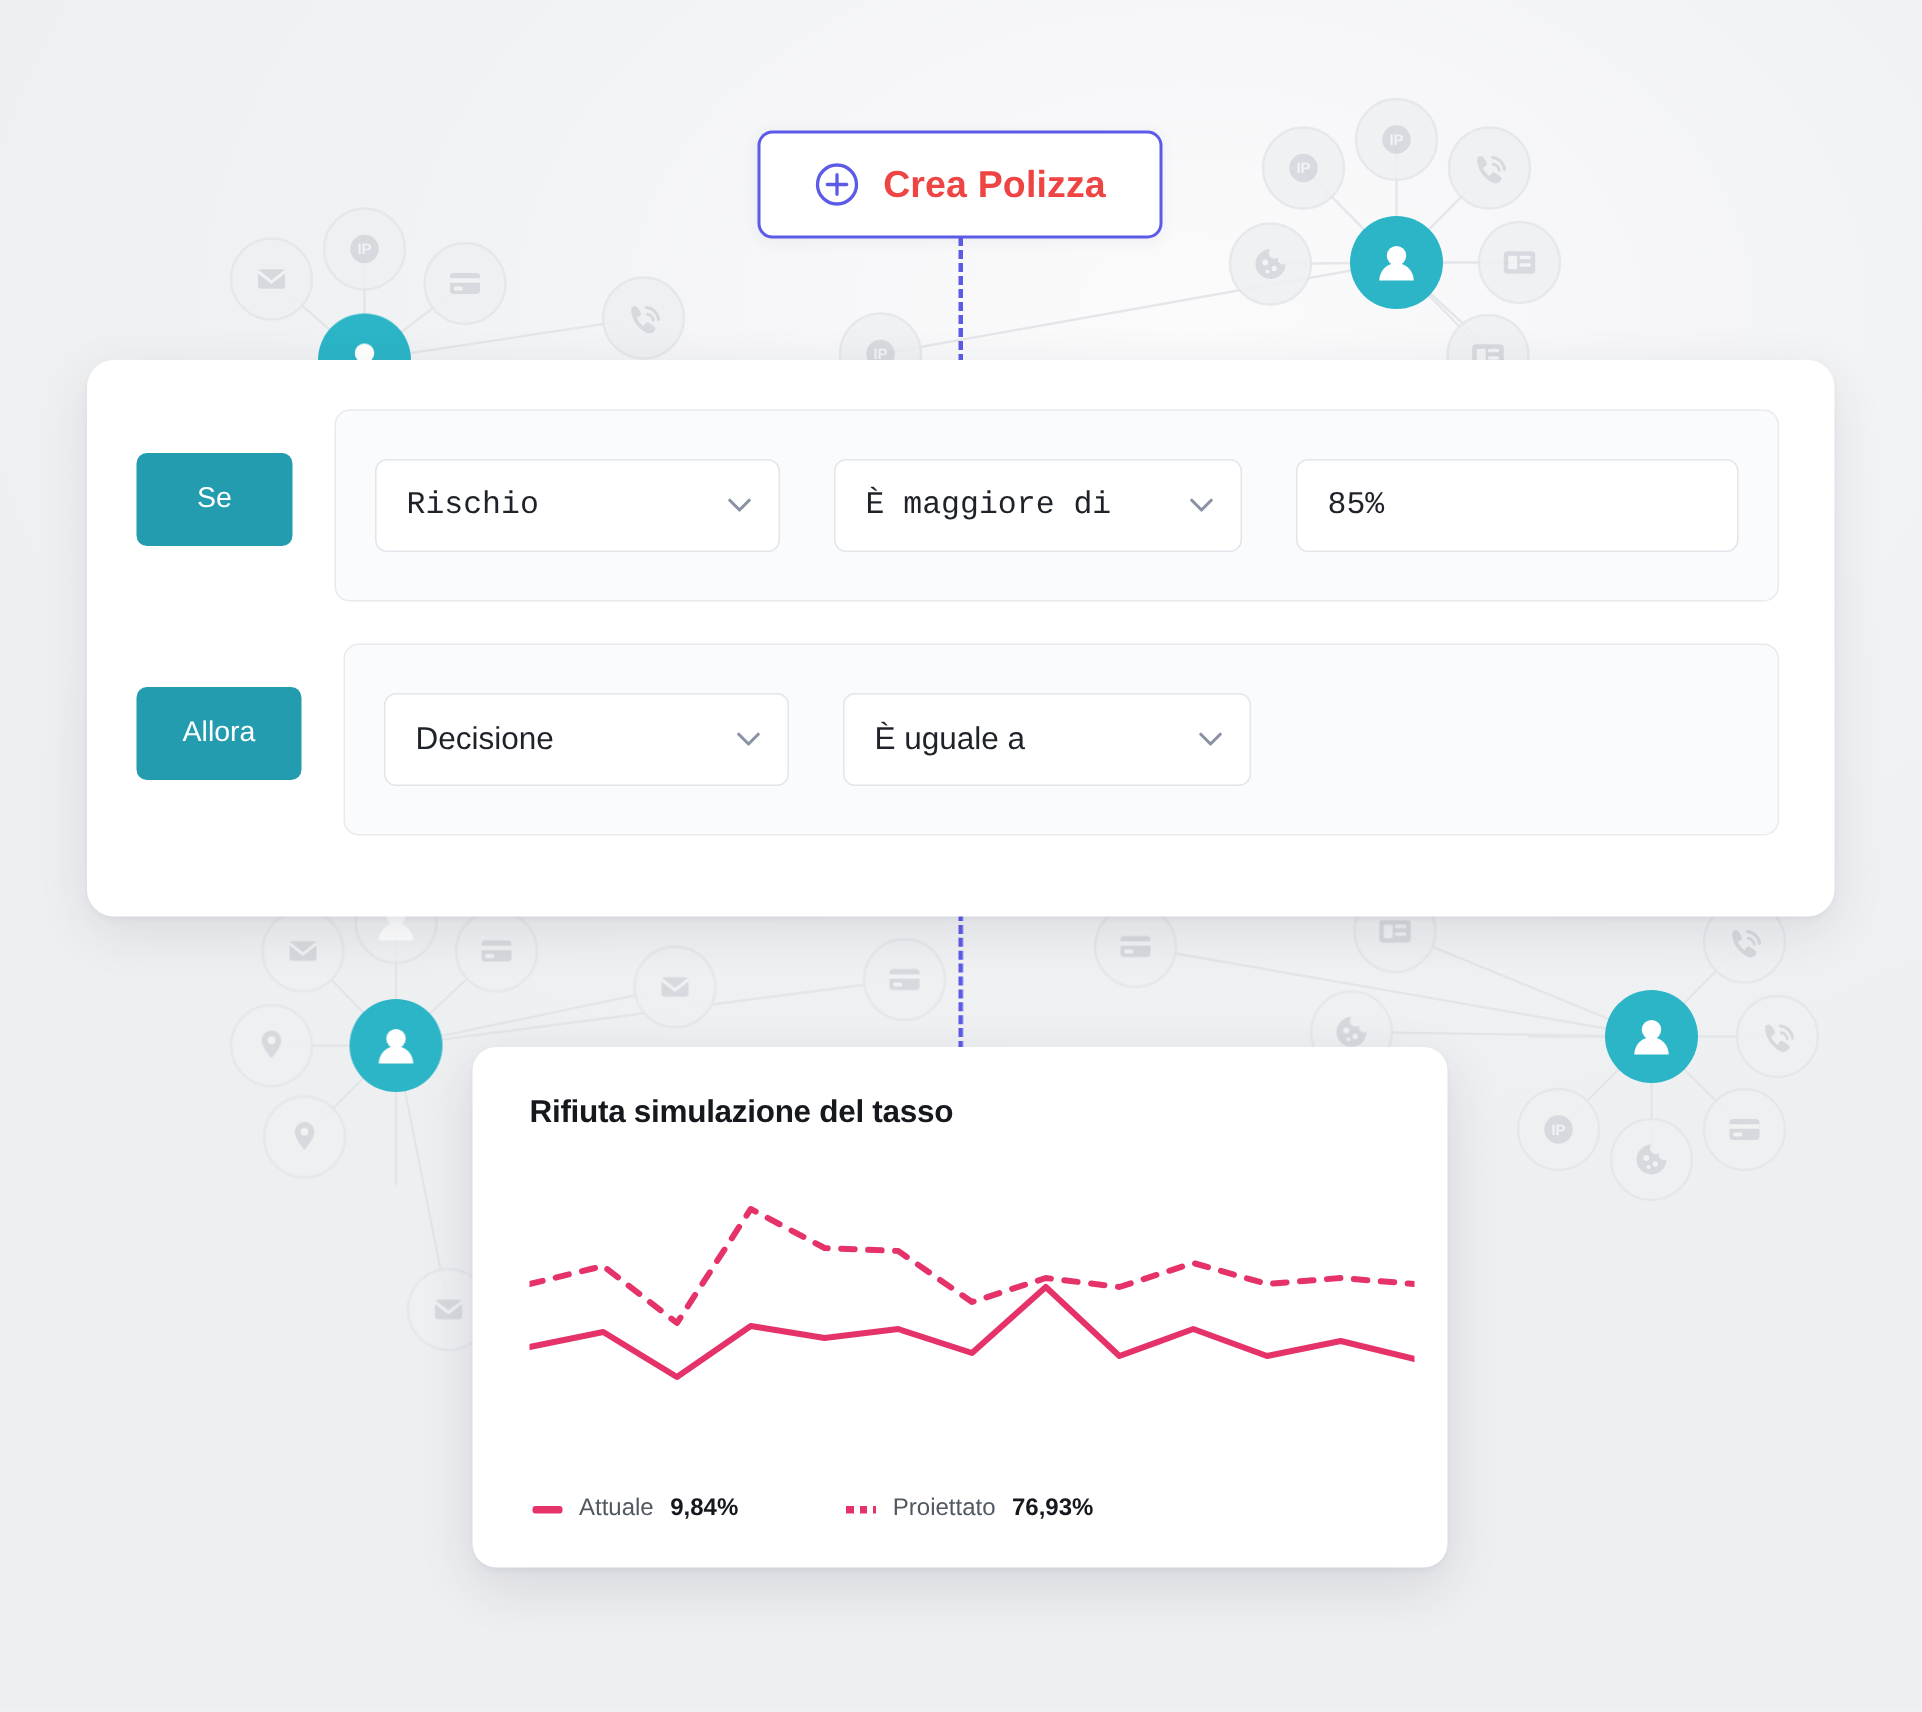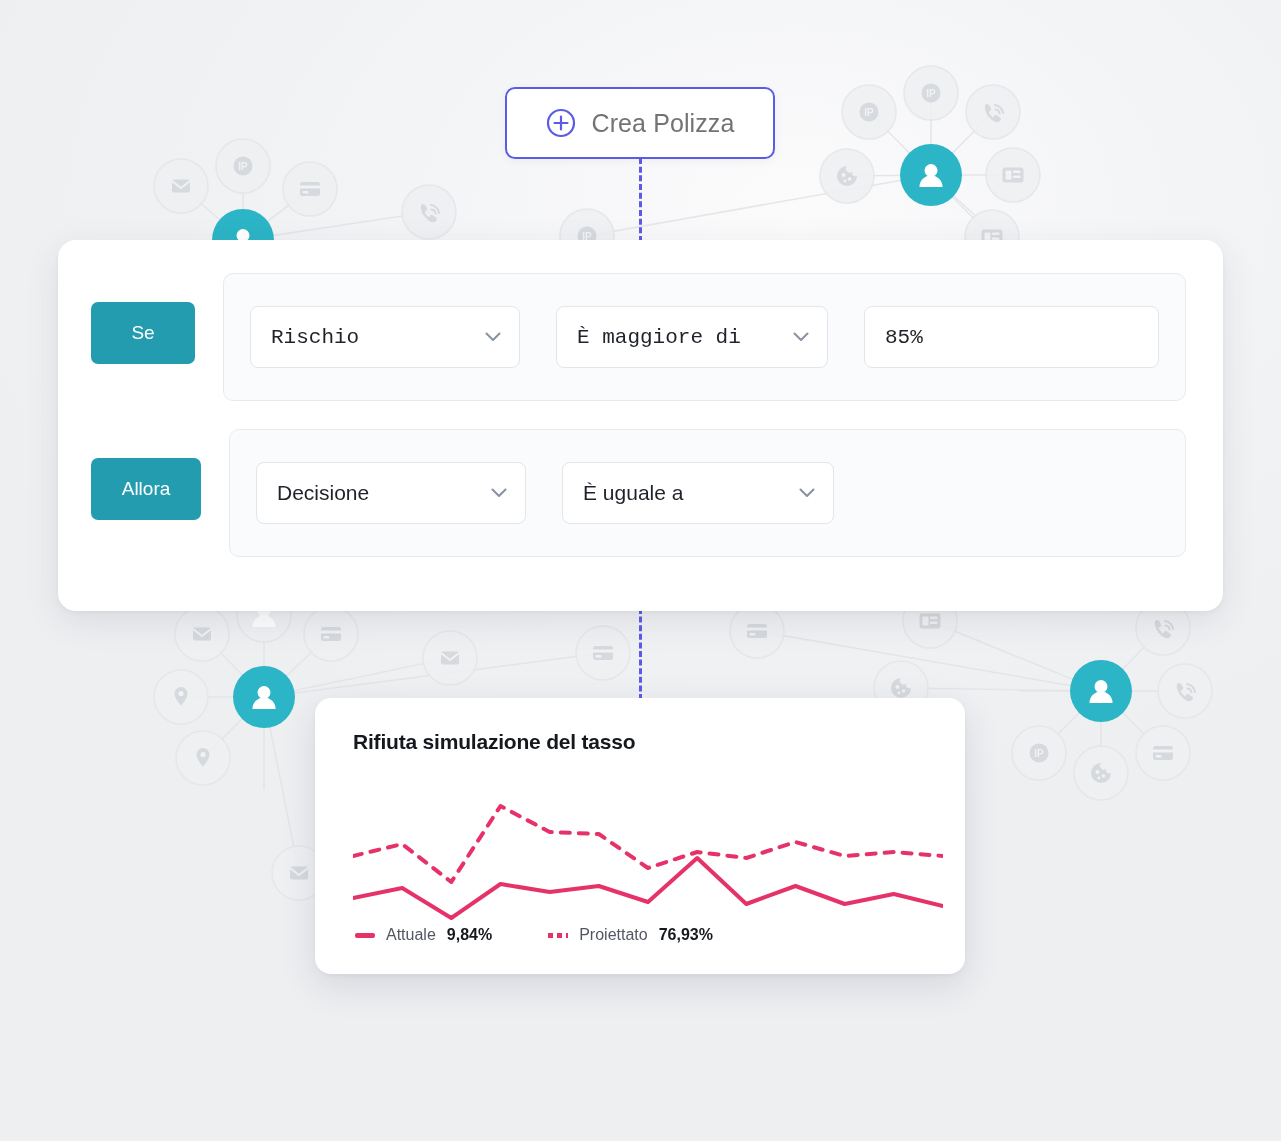--- a/index.html
+++ b/index.html
@@ -51,23 +51,23 @@
     border-radius: 10px;
     display: flex;
     align-items: center;
     justify-content: center;
     gap: 16px;
     z-index: 5;
     cursor: pointer;
     box-shadow: 0 2px 10px rgba(60,60,120,.06);
   }
   #create-policy-button .label {
-    color: #737373;
+    color: #ef4444;
     font-size: 25px;
-    font-weight: normal;
+    font-weight: bold;
     letter-spacing: .1px;
     white-space: nowrap;
   }
   .plus-icon { display: block; width: 30px; height: 30px; }
 
   
   #rule-card {
     position: absolute;
     left: 58px; top: 240px;
     width: 1165px; height: 371px;
@@ -131,21 +131,21 @@
   .w-operator { width: 272px; }
   .w-value    { flex: 1; }
 
   #field-then-subject  { width: 270px; }
   #field-then-operator { width: 272px; }
 
   
   #chart-card {
     position: absolute;
     left: 315px; top: 698px;
-    width: 650px; height: 276px;
+    width: 650px; height: 347px;
     background: #fff;
     border-radius: 16px;
     box-shadow: 0 12px 36px rgba(40,45,70,.12), 0 2px 6px rgba(40,45,70,.05);
     z-index: 6;
     padding: 32px 38px 0 38px;
   }
   #chart-title {
     font-size: 21px;
     font-weight: bold;
     color: #15181d;
@@ -154,21 +154,21 @@
   #chart-plot {
     position: absolute;
     left: 38px; top: 82px;
     width: 590px; height: 170px;
   }
   #chart-legend {
     position: absolute;
     left: 40px; bottom: 30px;
     display: flex;
     align-items: center;
-    gap: 56px;
+    gap: 72px;
   }
   .legend-item { display: flex; align-items: center; gap: 11px; }
   .legend-swatch { width: 20px; height: 5px; flex: none; }
   .legend-swatch.solid  { background: #e5336a; border-radius: 2px; }
   .legend-swatch.dotted {
     height: 5px;
     background: repeating-linear-gradient(to right,#e5336a 0 5px,transparent 5px 9px);
   }
   .legend-name  { font-size: 16px; color: #525861; }
   .legend-value { font-size: 16px; color: #15181d; font-weight: bold; }

